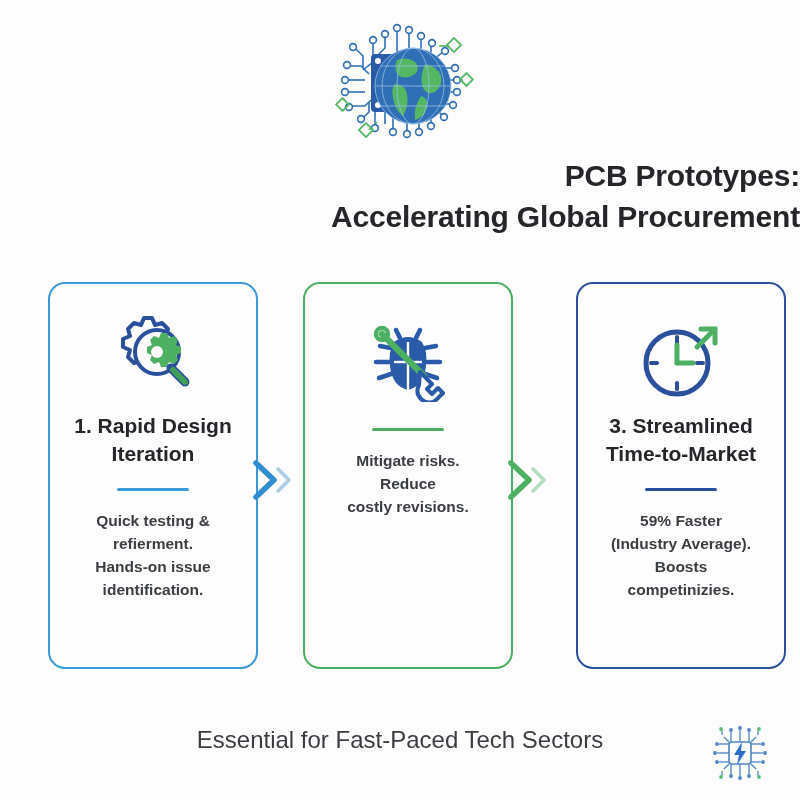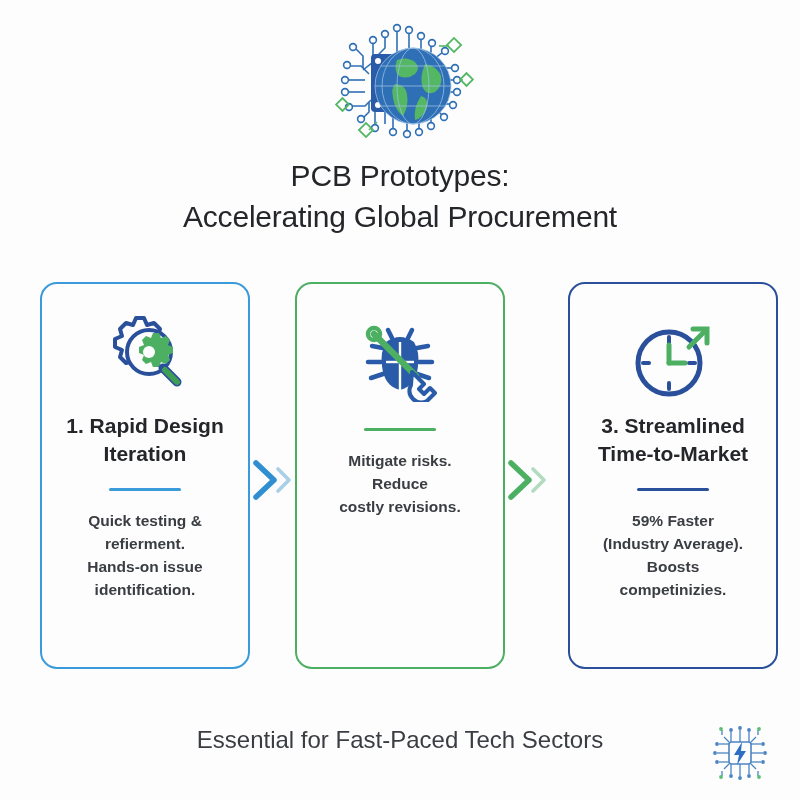--- a/index.html
+++ b/index.html
@@ -22,42 +22,44 @@
     display: flex; justify-content: center;
   }
   .title-block {
     position: absolute;
     left: 0; right: 0; top: 155px;
     text-align: center;
   }
   .title-line {
     display: block;
     font-size: 30px;
-    font-weight: normal;
+    font-weight: bold;
     color: #24262a;
     letter-spacing: -0.2px;
     line-height: 41px;
+    text-align: right;
   }
 
   
   .cards {
     position: absolute;
     left: 40px; top: 282px;
     width: 720px; height: 387px;
   }
   .card {
     position: absolute;
     top: 0;
     width: 210px; height: 387px;
     border-radius: 17px;
     background: #fdfdfd;
     border: 2.5px solid #3b9ad9;
     display: flex;
     flex-direction: column;
     align-items: center;
+    margin-left: 8px;
   }
   .card.c1 { left: 0px;   border-color: #3b9ad9; }
   .card.c2 { left: 255px; border-color: #4caf62; }
   .card.c3 { left: 528px; border-color: #2a4f9b; }
 
   .card-icon {
     height: 100px;
     margin-top: 24px;
     display: flex; align-items: center; justify-content: center;
   }

